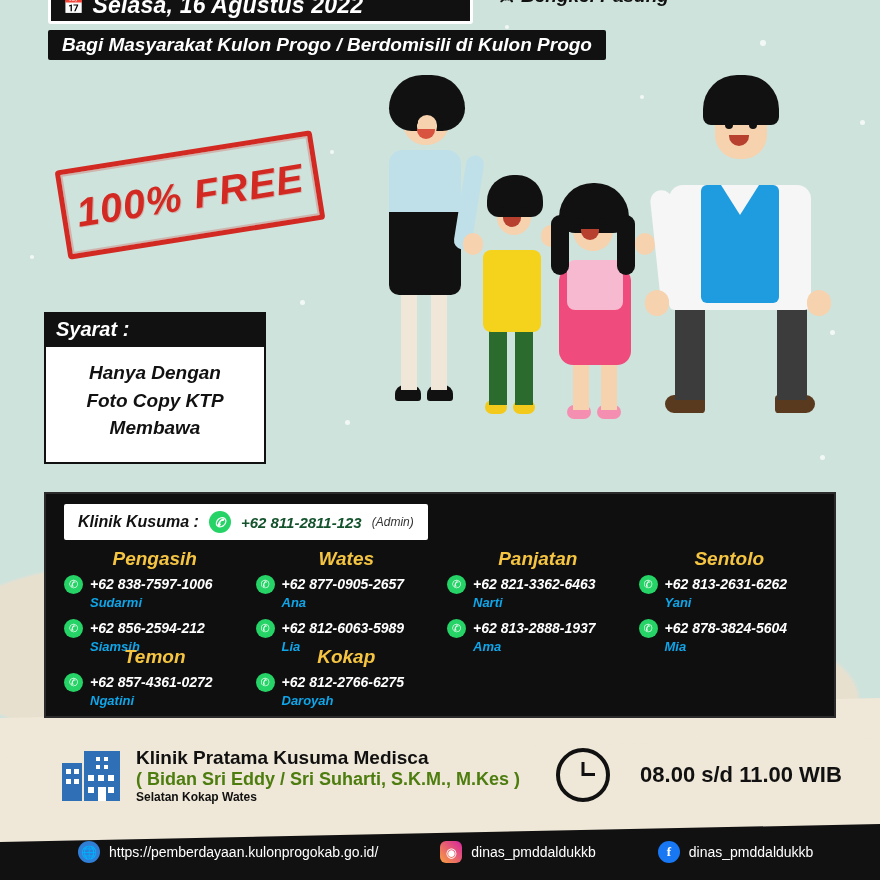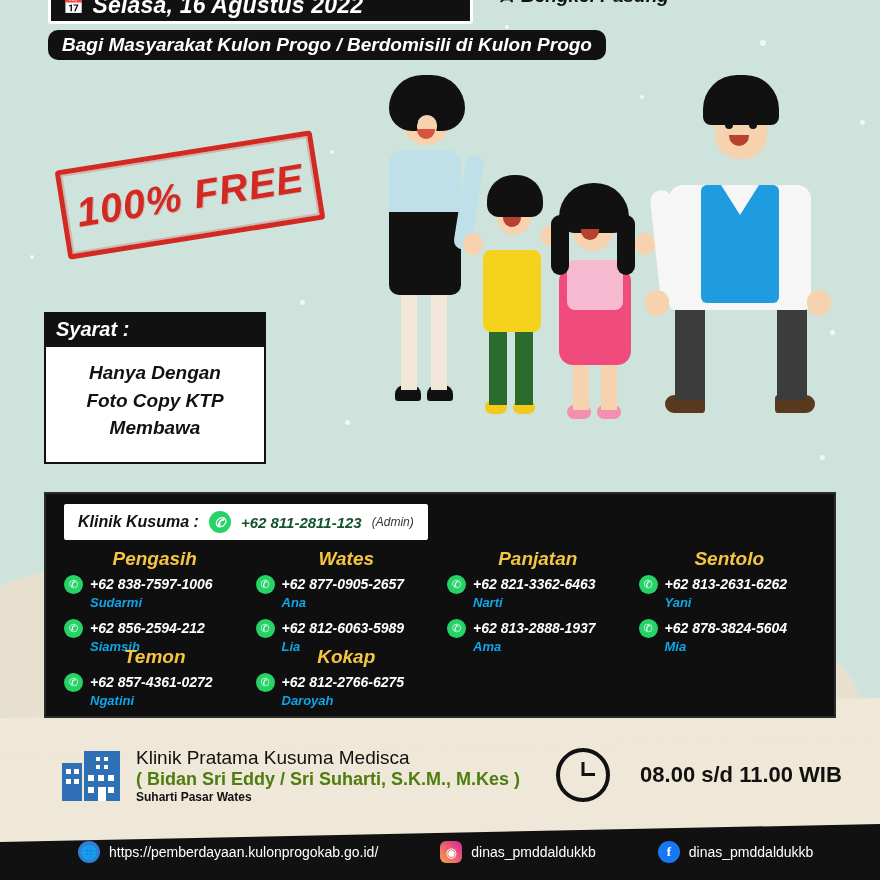--- a/index.html
+++ b/index.html
@@ -35,21 +35,21 @@
     font-weight:bold;font-style:italic;font-size:23px;letter-spacing:.2px;
   }
   .top-bar-date .cal{font-size:17px;font-style:normal;}
   .top-bar-right{
     position:absolute;left:498px;top:-16px;color:#111;font-weight:bold;font-style:italic;font-size:19px;
     display:flex;align-items:center;gap:6px;
   }
   .top-bar-domisili{
     position:absolute;left:48px;top:30px;height:30px;
     background:#111;color:#fff;display:flex;align-items:center;padding:0 14px;
-    font-weight:bold;font-style:italic;font-size:19px;border-radius:10px;
+    font-weight:bold;font-style:italic;font-size:19px;border-radius:2px;
   }
   
   .stamp{
     position:absolute;left:60px;top:150px;width:250px;height:80px;
     border:5px solid #d22a22;border-radius:4px;transform:rotate(-9deg);
     display:flex;align-items:center;justify-content:center;
     color:#d22a22;font-weight:bold;font-style:italic;font-size:40px;
     letter-spacing:1px;
     box-shadow:inset 0 0 0 2px rgba(210,42,34,.25);
   }
@@ -96,21 +96,21 @@
   }
   .col-title{color:#f5c542;font-style:italic;font-weight:bold;font-size:19px;margin-bottom:5px;text-align:center;}
   .contact{display:flex;align-items:flex-start;gap:7px;margin-bottom:7px;}
   .contact .txt{line-height:1.15;}
   .contact .ph{color:#fff;font-style:italic;font-weight:bold;font-size:14px;}
   .contact .nm{color:#0ea5e9;font-style:italic;font-weight:bold;font-size:13px;}
   .row2{position:absolute;left:18px;top:152px;width:756px;display:grid;grid-template-columns:repeat(4,1fr);gap:4px 10px;}
   
   .clinic{position:absolute;left:60px;top:740px;width:790px;height:70px;display:flex;align-items:center;gap:14px;}
   .clinic-ico{width:62px;height:56px;position:relative;flex:none;}
-  .clinic-txt .l1{font-weight:normal;font-size:19px;color:#111;}
+  .clinic-txt .l1{font-weight:bold;font-size:19px;color:#111;}
   .clinic-txt .l2{font-weight:bold;font-size:18px;color:#4d7c0f;}
   .clinic-txt .l3{font-weight:bold;font-size:12px;color:#111;}
   .clock{width:46px;height:46px;border-radius:50%;border:4px solid #111;position:relative;flex:none;margin-left:22px;}
   .clock:before{content:"";position:absolute;left:50%;top:10px;width:3px;height:14px;background:#111;transform:translateX(-50%);}
   .clock:after{content:"";position:absolute;left:50%;top:21px;width:12px;height:3px;background:#111;}
   .hours{font-weight:bold;font-size:22px;color:#111;margin-left:16px;}
   
   .social{
     position:absolute;left:0;bottom:0;width:880px;height:56px;
     background:#111;display:flex;align-items:center;
@@ -355,21 +355,21 @@
       <rect x="38" y="28" width="6" height="6" fill="#fff"></rect>
       <rect x="48" y="28" width="6" height="6" fill="#fff"></rect>
       <rect x="28" y="40" width="6" height="6" fill="#fff"></rect>
       <rect x="48" y="40" width="6" height="6" fill="#fff"></rect>
       <rect x="38" y="40" width="8" height="14" fill="#fff"></rect>
     </svg>
   </div>
   <div class="clinic-txt">
     <div class="l1">Klinik Pratama Kusuma Medisca</div>
     <div class="l2">( Bidan Sri Eddy / Sri Suharti, S.K.M., M.Kes )</div>
-    <div class="l3">Suharti Pasar Wates</div>
+    <div class="l3">Selatan Kokap Wates</div>
   </div>
   <div class="clock"></div>
   <div class="hours">08.00 s/d 11.00 WIB</div>
 </div>
 
 <div class="social">
   <div class="social-item" style="margin-left:78px;">
     <span class="s-ico s-globe">🌐</span>
     <span>https://pemberdayaan.kulonprogokab.go.id/</span>
   </div>

